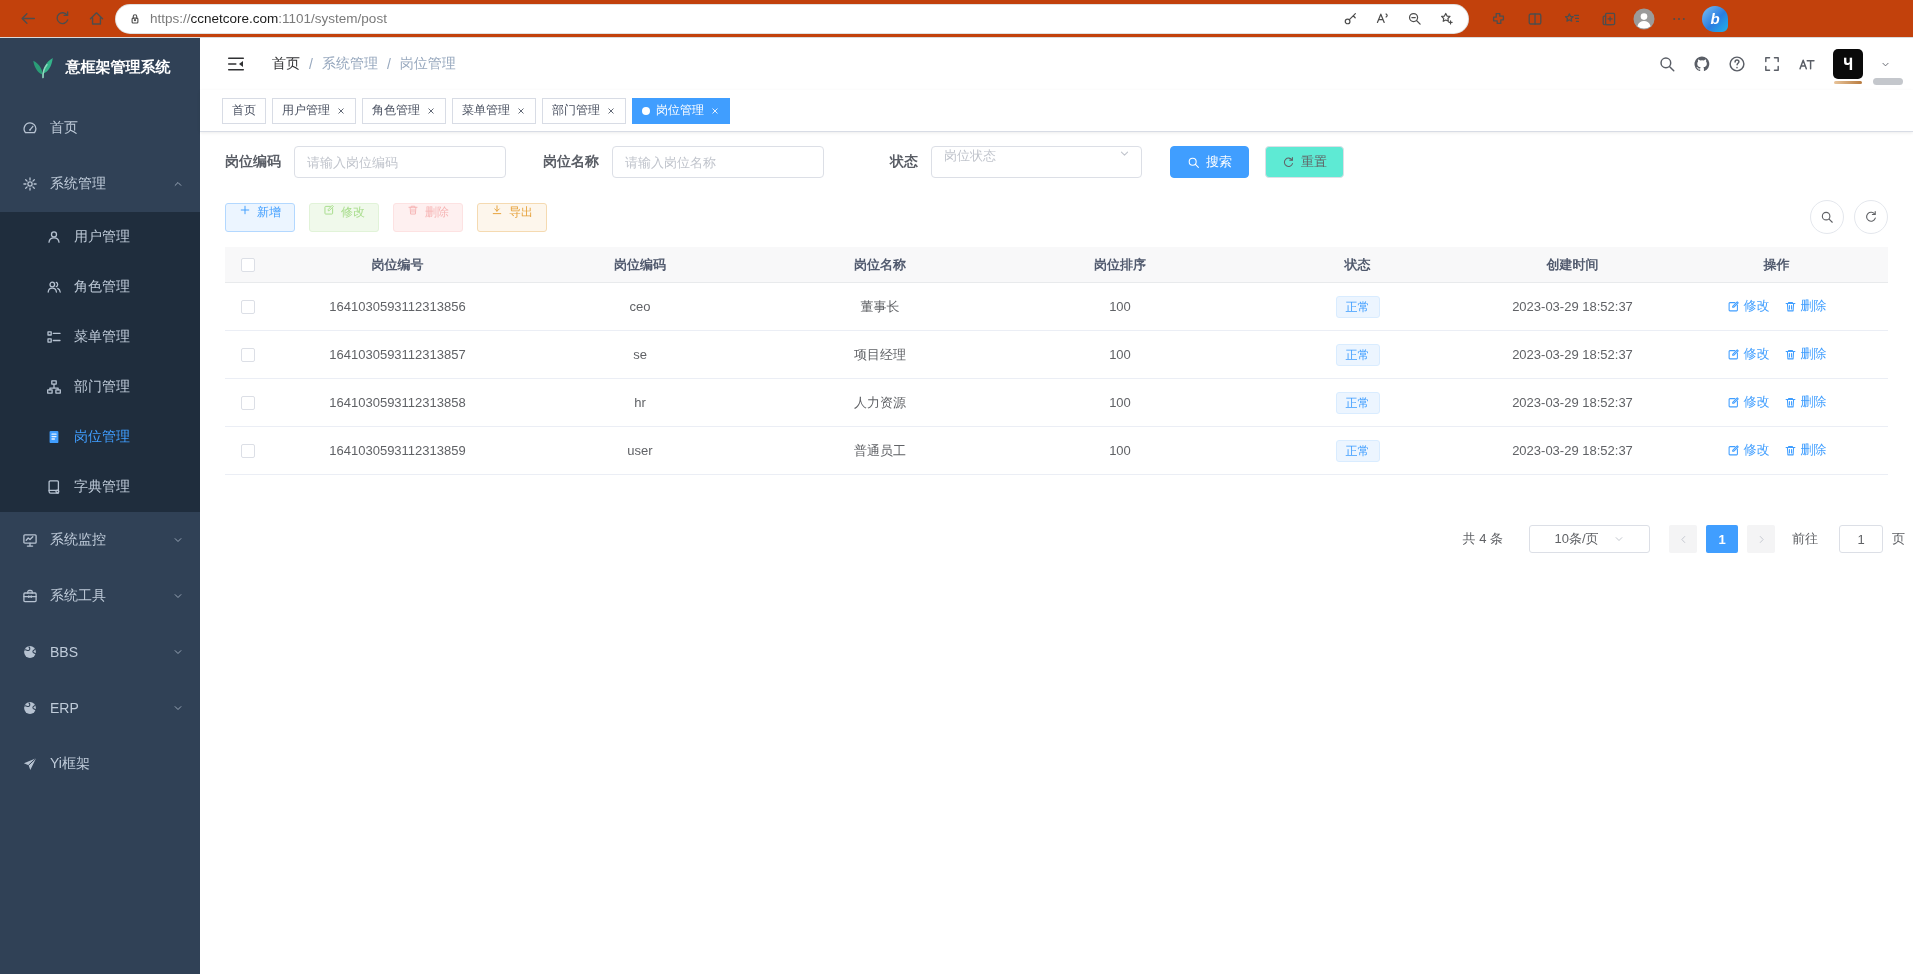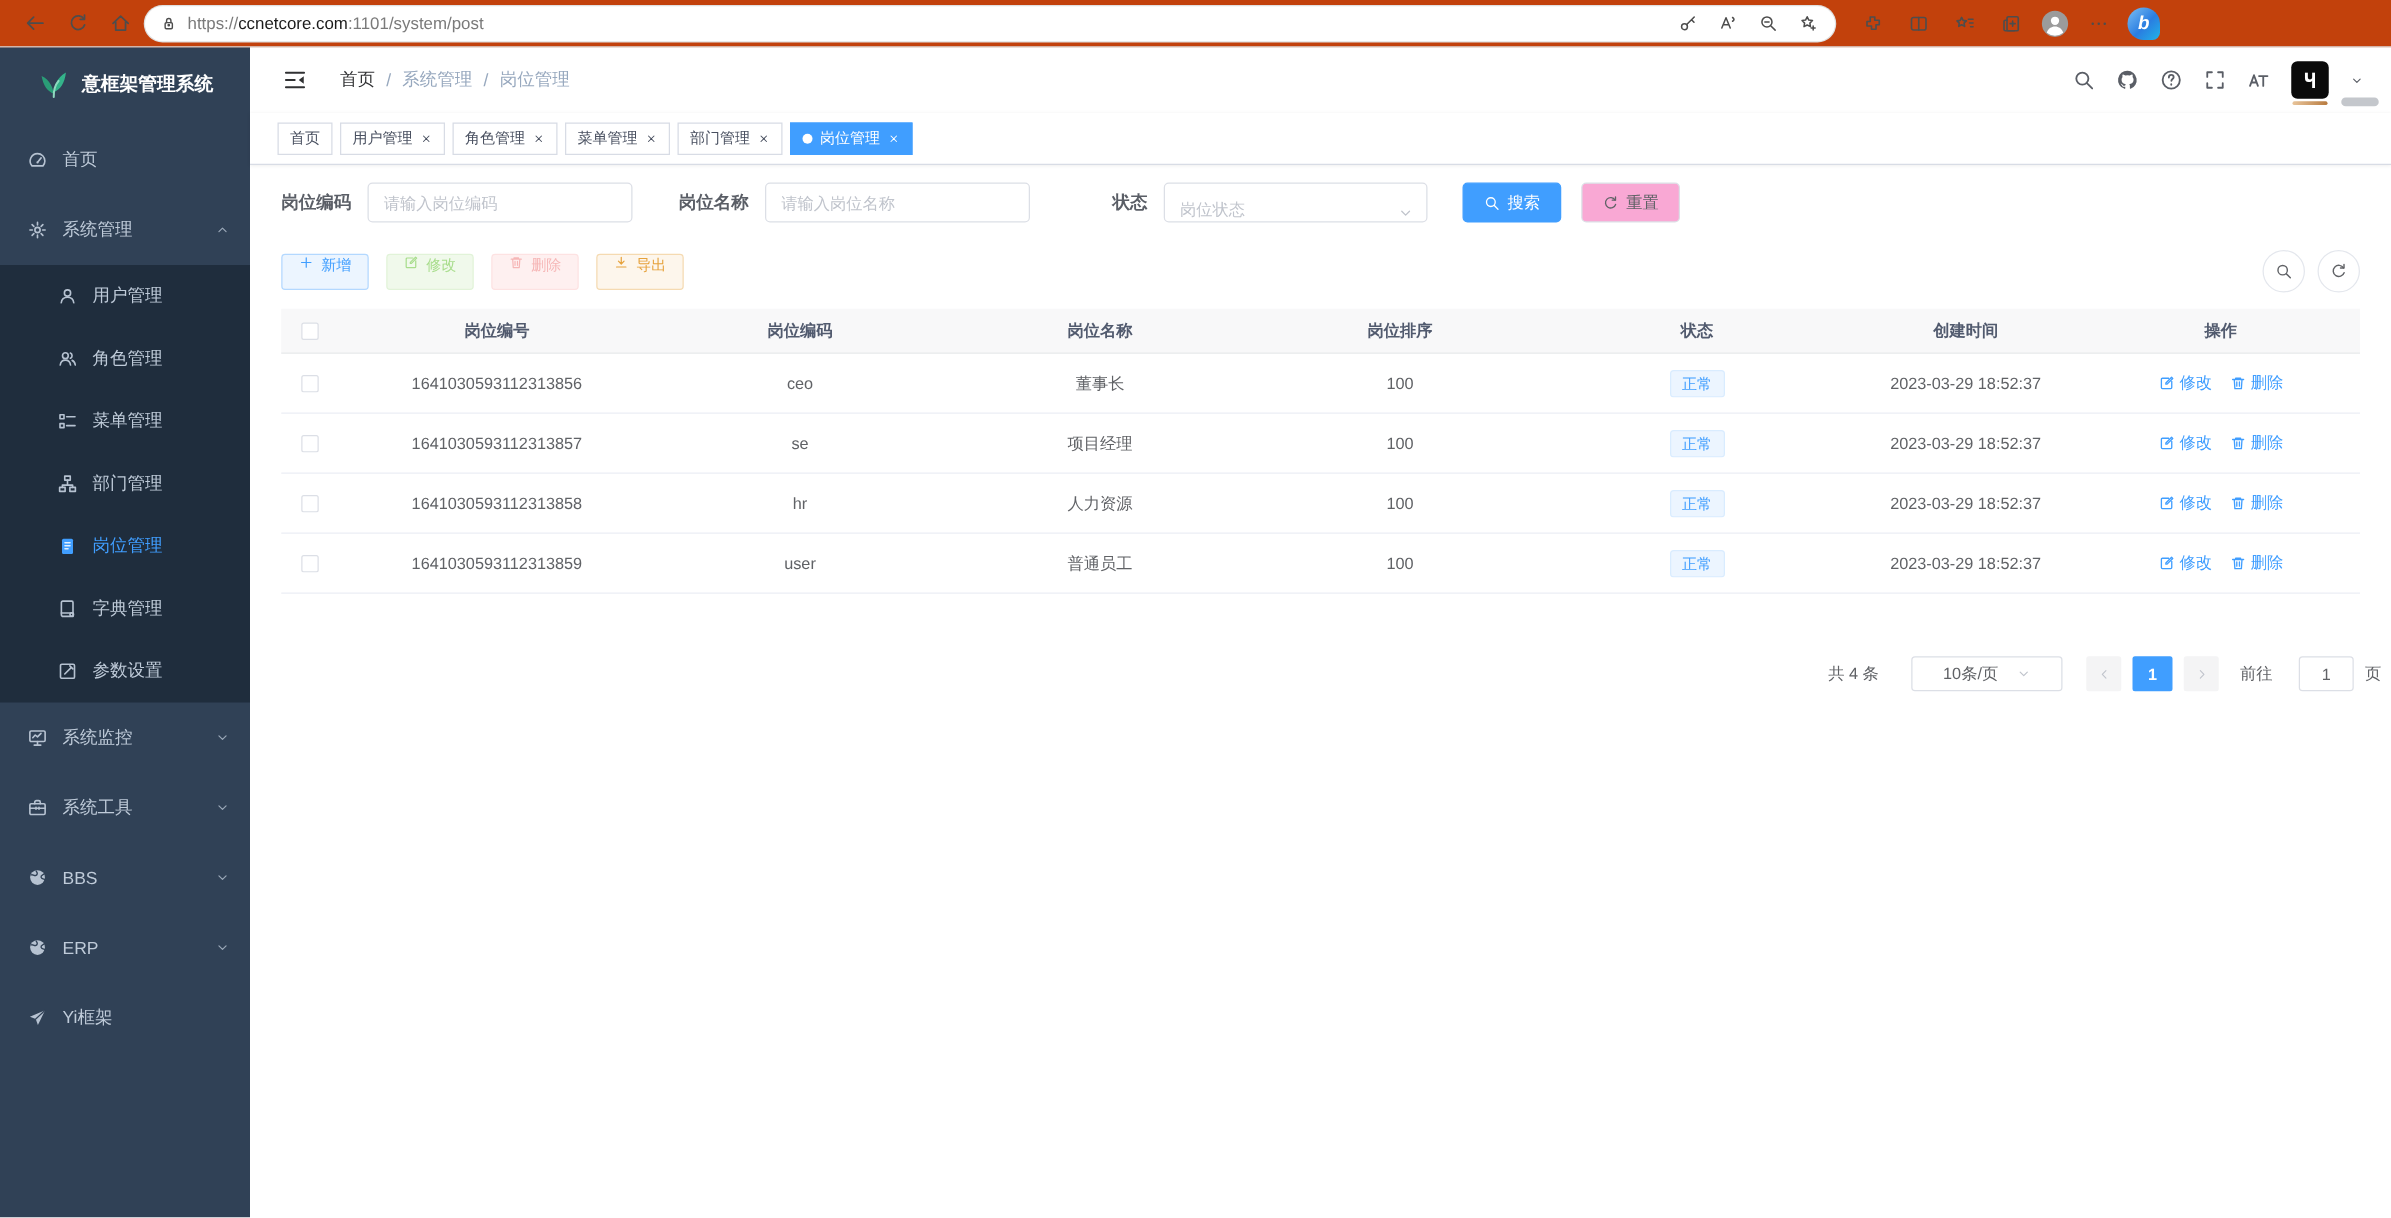--- a/index.html
+++ b/index.html
@@ -60,24 +60,24 @@
   .tab .tab-x{font-size:10px}
 
   
   .content{flex:1;padding:14px 25px 0 25px;position:relative}
 
   .filter-row{display:flex;align-items:center;margin-bottom:22px}
   .f-label{font-size:14px;font-weight:700;color:#5a5e66;margin-right:13px;white-space:nowrap}
   .f-input{width:212px;height:32px;border:1px solid #dcdfe6;border-radius:4px;padding:0 12px;font-size:13px;color:#606266;outline:none;font-family:inherit}
   .f-input::placeholder{color:#c0c4cc}
   .gap1{width:37px}.gap2{width:66px}
-  .f-select{width:211px;height:32px;border:1px solid #dcdfe6;border-radius:4px;display:flex;align-items:flex-end;padding:0 10px 0 12px;cursor:pointer}
+  .f-select{width:211px;height:32px;border:1px solid #dcdfe6;border-radius:4px;display:flex;align-items:flex-start;padding:0 10px 0 12px;cursor:pointer}
   .f-select .ph{flex:1;font-size:13px;color:#c0c4cc}
   .f-select .i{font-size:13px;color:#c0c4cc}
-  .btn{height:32px;border-radius:4px;border:1px solid #dcdfe6;background:#f9a8d4;display:inline-flex;align-items:center;gap:6px;padding:0 16px;font-size:13px;color:#606266;cursor:pointer;font-family:inherit}
+  .btn{height:32px;border-radius:4px;border:1px solid #dcdfe6;background:#5eead4;display:inline-flex;align-items:center;gap:6px;padding:0 16px;font-size:13px;color:#606266;cursor:pointer;font-family:inherit}
   .btn .i{font-size:13px}
   .btn-primary{background:#409eff;border-color:#409eff;color:#fff}
   .btn-search{margin-left:28px}
   .btn-reset{margin-left:16px}
 
   .toolbar-row{display:flex;align-items:center;gap:14px;margin-bottom:13px}
   .tbtn{height:29px;border-radius:3px;display:inline-flex;align-items:flex-start;gap:6px;padding:0 13px;font-size:12px;cursor:pointer;border:1px solid;font-family:Liberation Mono, monospace;background:#fff}
   .tbtn .i{font-size:12px}
   .tbtn-add{background:#ecf5ff;border-color:#b3d8ff;color:#409eff}
   .tbtn-edit{background:#f0f9eb;border-color:#e1f3d8;color:#a8dd8c}
@@ -300,29 +300,20 @@
           </div>
           <div class="s-item">
             <span class="i s-ico">
               <svg viewBox="0 0 16 16" fill="none" stroke="currentColor" stroke-width="1.3" stroke-linecap="round" stroke-linejoin="round">
                 <path d="M4.6 1.9h6.8a1 1 0 0 1 1 1v11.2H4.7a1.6 1.6 0 0 1-1.6-1.6V3a1.1 1.1 0 0 1 1.1-1.1z"></path>
                 <path d="M3.1 11.4h9.3"></path>
                 <circle cx="11.4" cy="12.6" r="1.4"></circle>
               </svg>
             </span>
             <span class="s-lab">字典管理</span>
-          </div>
-          <div class="s-item">
-            <span class="i s-ico">
-              <svg viewBox="0 0 16 16" fill="none" stroke="currentColor" stroke-width="1.3" stroke-linecap="round" stroke-linejoin="round">
-                <rect x="2.4" y="2.4" width="11.2" height="11.2" rx="1.1"></rect>
-                <path d="M5.8 10.2l5.3-5.3M9.9 3.7l2.4 2.4"></path>
-              </svg>
-            </span>
-            <span class="s-lab">参数设置</span>
           </div>
         </div>
         <div class="s-item">
           <span class="i s-ico">
             <svg viewBox="0 0 16 16" fill="none" stroke="currentColor" stroke-width="1.3" stroke-linecap="round" stroke-linejoin="round">
               <rect x="1.9" y="2.8" width="12.2" height="8.4" rx="1"></rect>
               <path d="M5.4 14.1h5.2M8 11.2v2.9"></path>
               <path d="M4.2 8.2l2-2.2 1.8 1.5 2.8-2.8"></path>
             </svg>
           </span>

